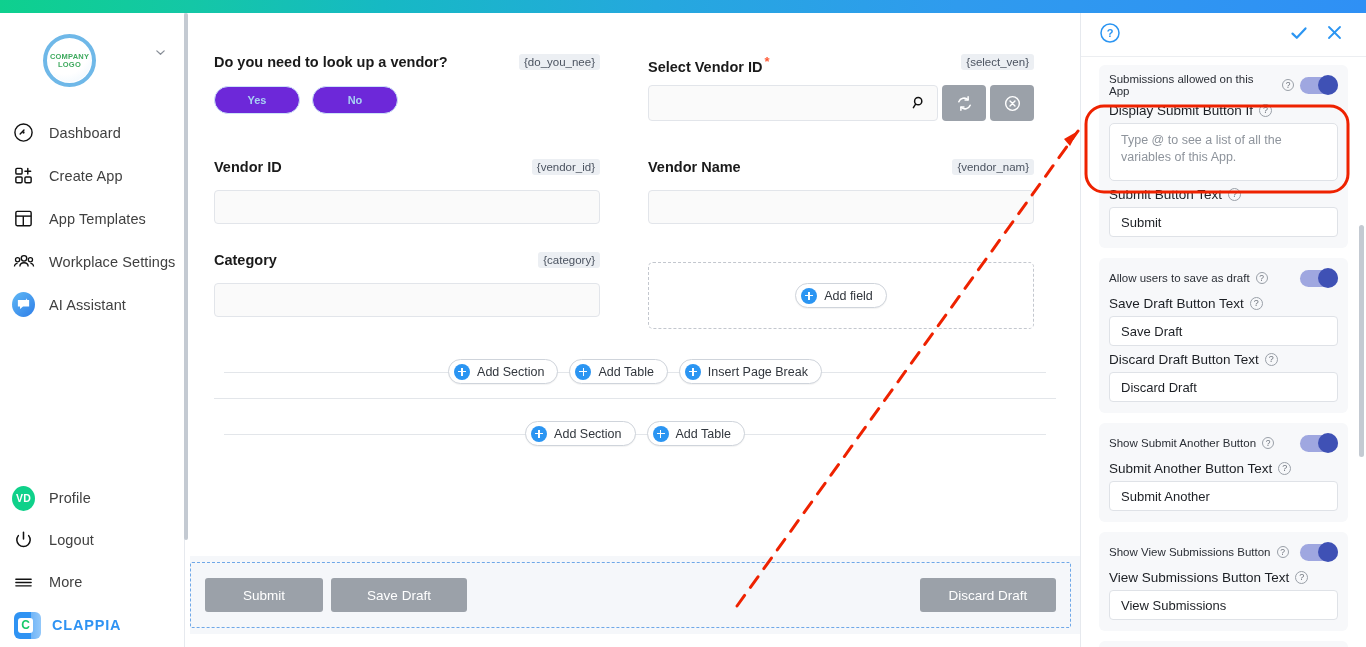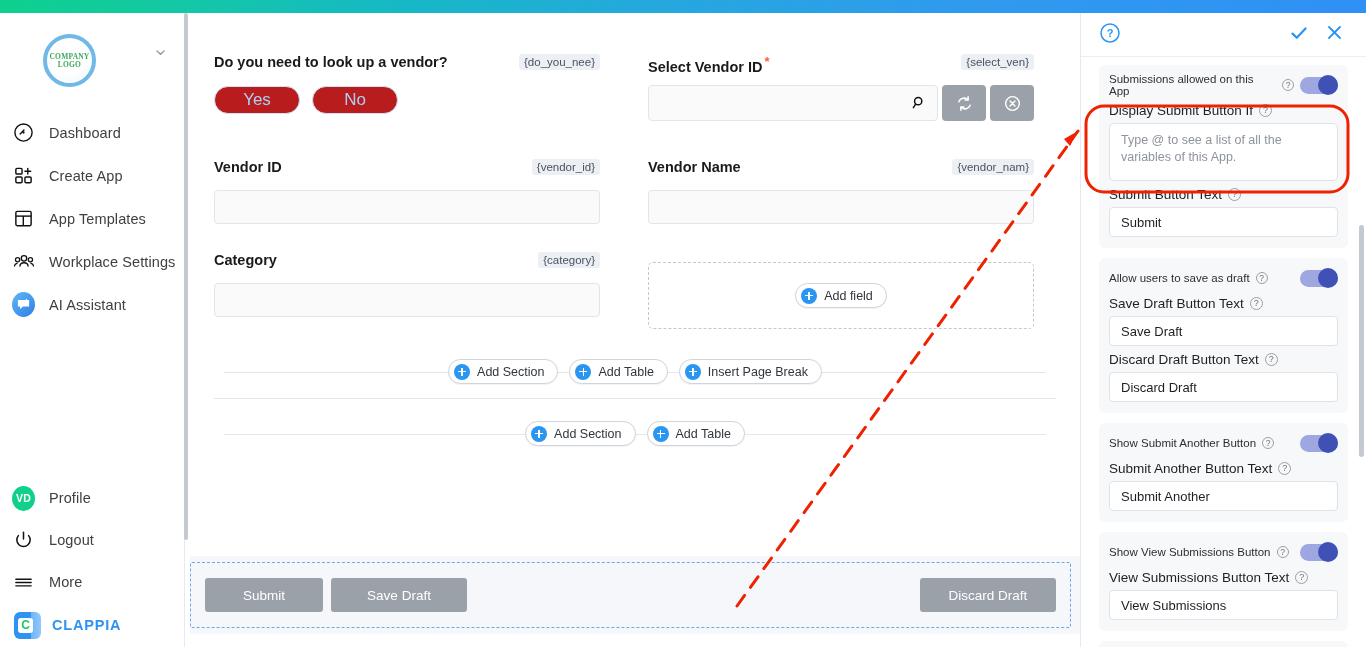--- a/index.html
+++ b/index.html
@@ -32,21 +32,21 @@
   }
   .logo-circle {
     position: absolute; left: 43px; top: 21px;
     width: 53px; height: 53px; border-radius: 50%;
     border: 4px solid #6fb8e8;
     background: radial-gradient(circle at 40% 30%, #ffffff 55%, #e8f4fd 100%);
     display: flex; align-items: center; justify-content: center;
     box-shadow: inset 0 0 0 1px #ffffff;
   }
   .logo-text {
-    font-family: Liberation Serif, serif;
+    font-family: Liberation Sans, sans-serif;
     font-size: 7.5px; line-height: 8px; font-weight: 700;
     color: #3faa5f; text-align: center; letter-spacing: .2px;
   }
   .logo-chev {
     position: absolute; right: 18px; top: 34px;
     width: 11px; height: 11px;
   }
   .logo-chev svg { display:block; }
 
   .nav { margin-top: 20px; }
@@ -117,23 +117,23 @@
     border-radius: 3px; padding: 2px 5px; white-space: nowrap;
   }
   .fld-input {
     margin-top: 9px; height: 34px; width: 100%;
     background: #fafafa; border: 1px solid #e2e5ea; border-radius: 4px;
   }
 
   .choice-row { margin-top: 10px; display: flex; gap: 12px; }
   .choice-pill {
     width: 86px; height: 28px; border-radius: 15px;
-    border: 1px solid #cde4f8; background: #b91c1c;
-    color: #a7d1f3; font-size: 17px;
-    display:flex; align-items:center; justify-content:center; cursor:pointer;
+    border: 1px solid #cde4f8; background: #6d28d9;
+    color: #a7d1f3; font-size: 11px;
+    display:flex; align-items:center; justify-content:center; cursor:pointer;font-weight:bold;
   }
 
   .lookup-row { margin-top: 9px; display: flex; align-items: stretch; gap: 4px; }
   .lookup-input {
     flex: 1 1 auto; height: 36px;
     background: #fafafa; border: 1px solid #e2e5ea; border-radius: 4px;
     position: relative;
   }
   .lookup-input .mag { position: absolute; right: 10px; top: 9px; }
   .icon-btn {

